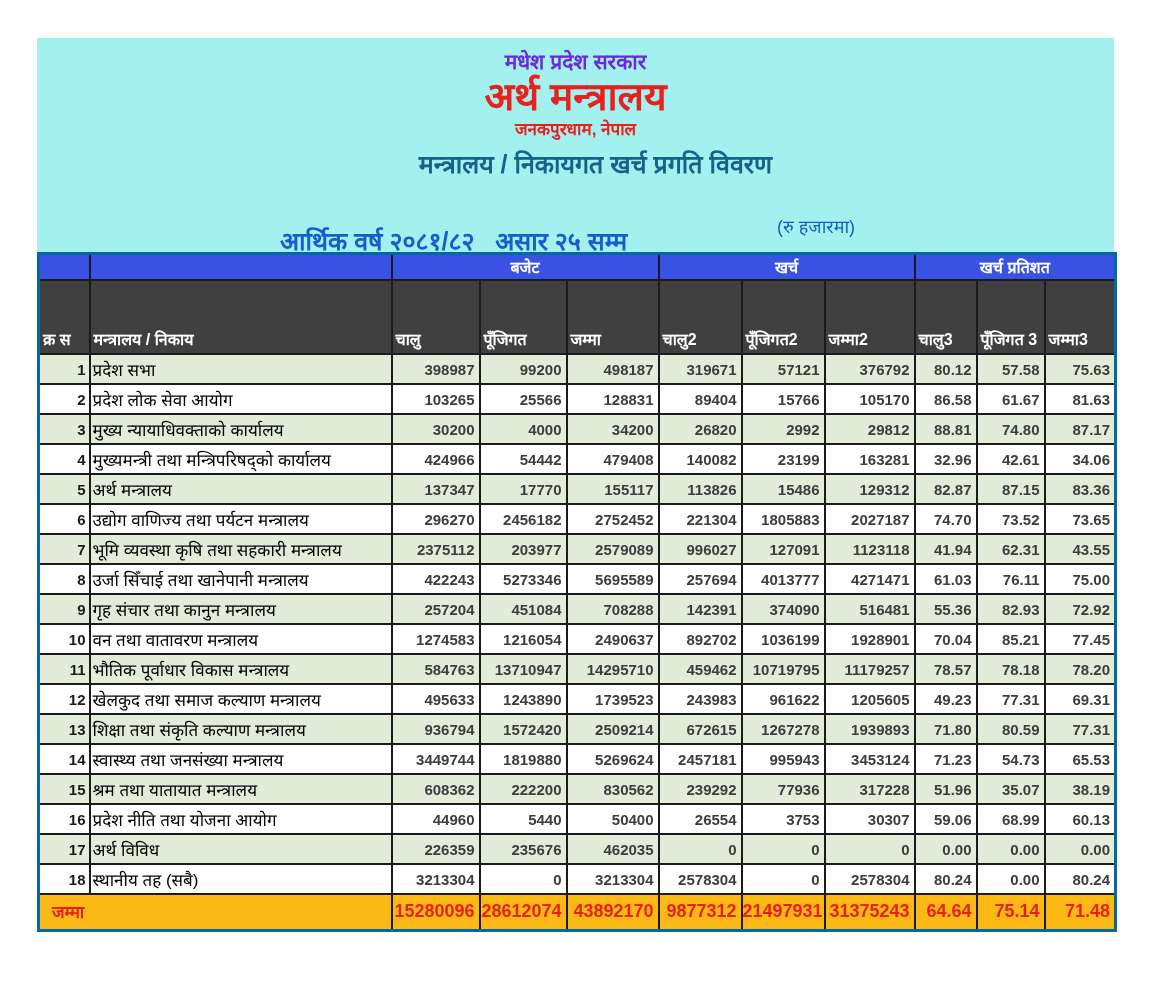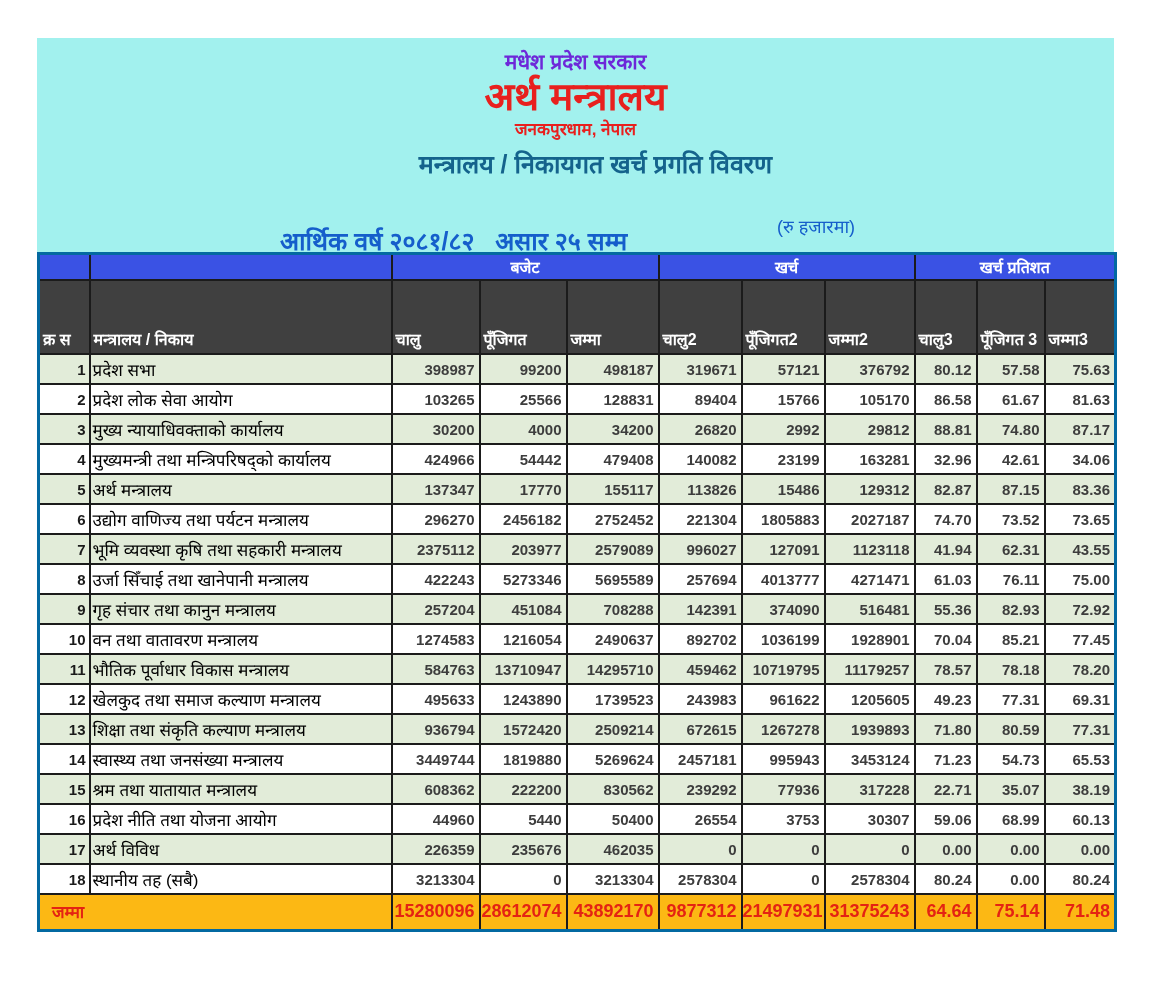--- a/index.html
+++ b/index.html
@@ -278,21 +278,21 @@
         </tr>
         <tr class="alt">
           <td class="sn">15</td>
           <td class="name">श्रम तथा यातायात मन्त्रालय</td>
           <td class="num">608362</td>
           <td class="num">222200</td>
           <td class="num">830562</td>
           <td class="num">239292</td>
           <td class="num">77936</td>
           <td class="num">317228</td>
-          <td class="num">22.71</td>
+          <td class="num">51.96</td>
           <td class="num">35.07</td>
           <td class="num">38.19</td>
         </tr>
         <tr>
           <td class="sn">16</td>
           <td class="name">प्रदेश नीति तथा योजना आयोग</td>
           <td class="num">44960</td>
           <td class="num">5440</td>
           <td class="num">50400</td>
           <td class="num">26554</td>

